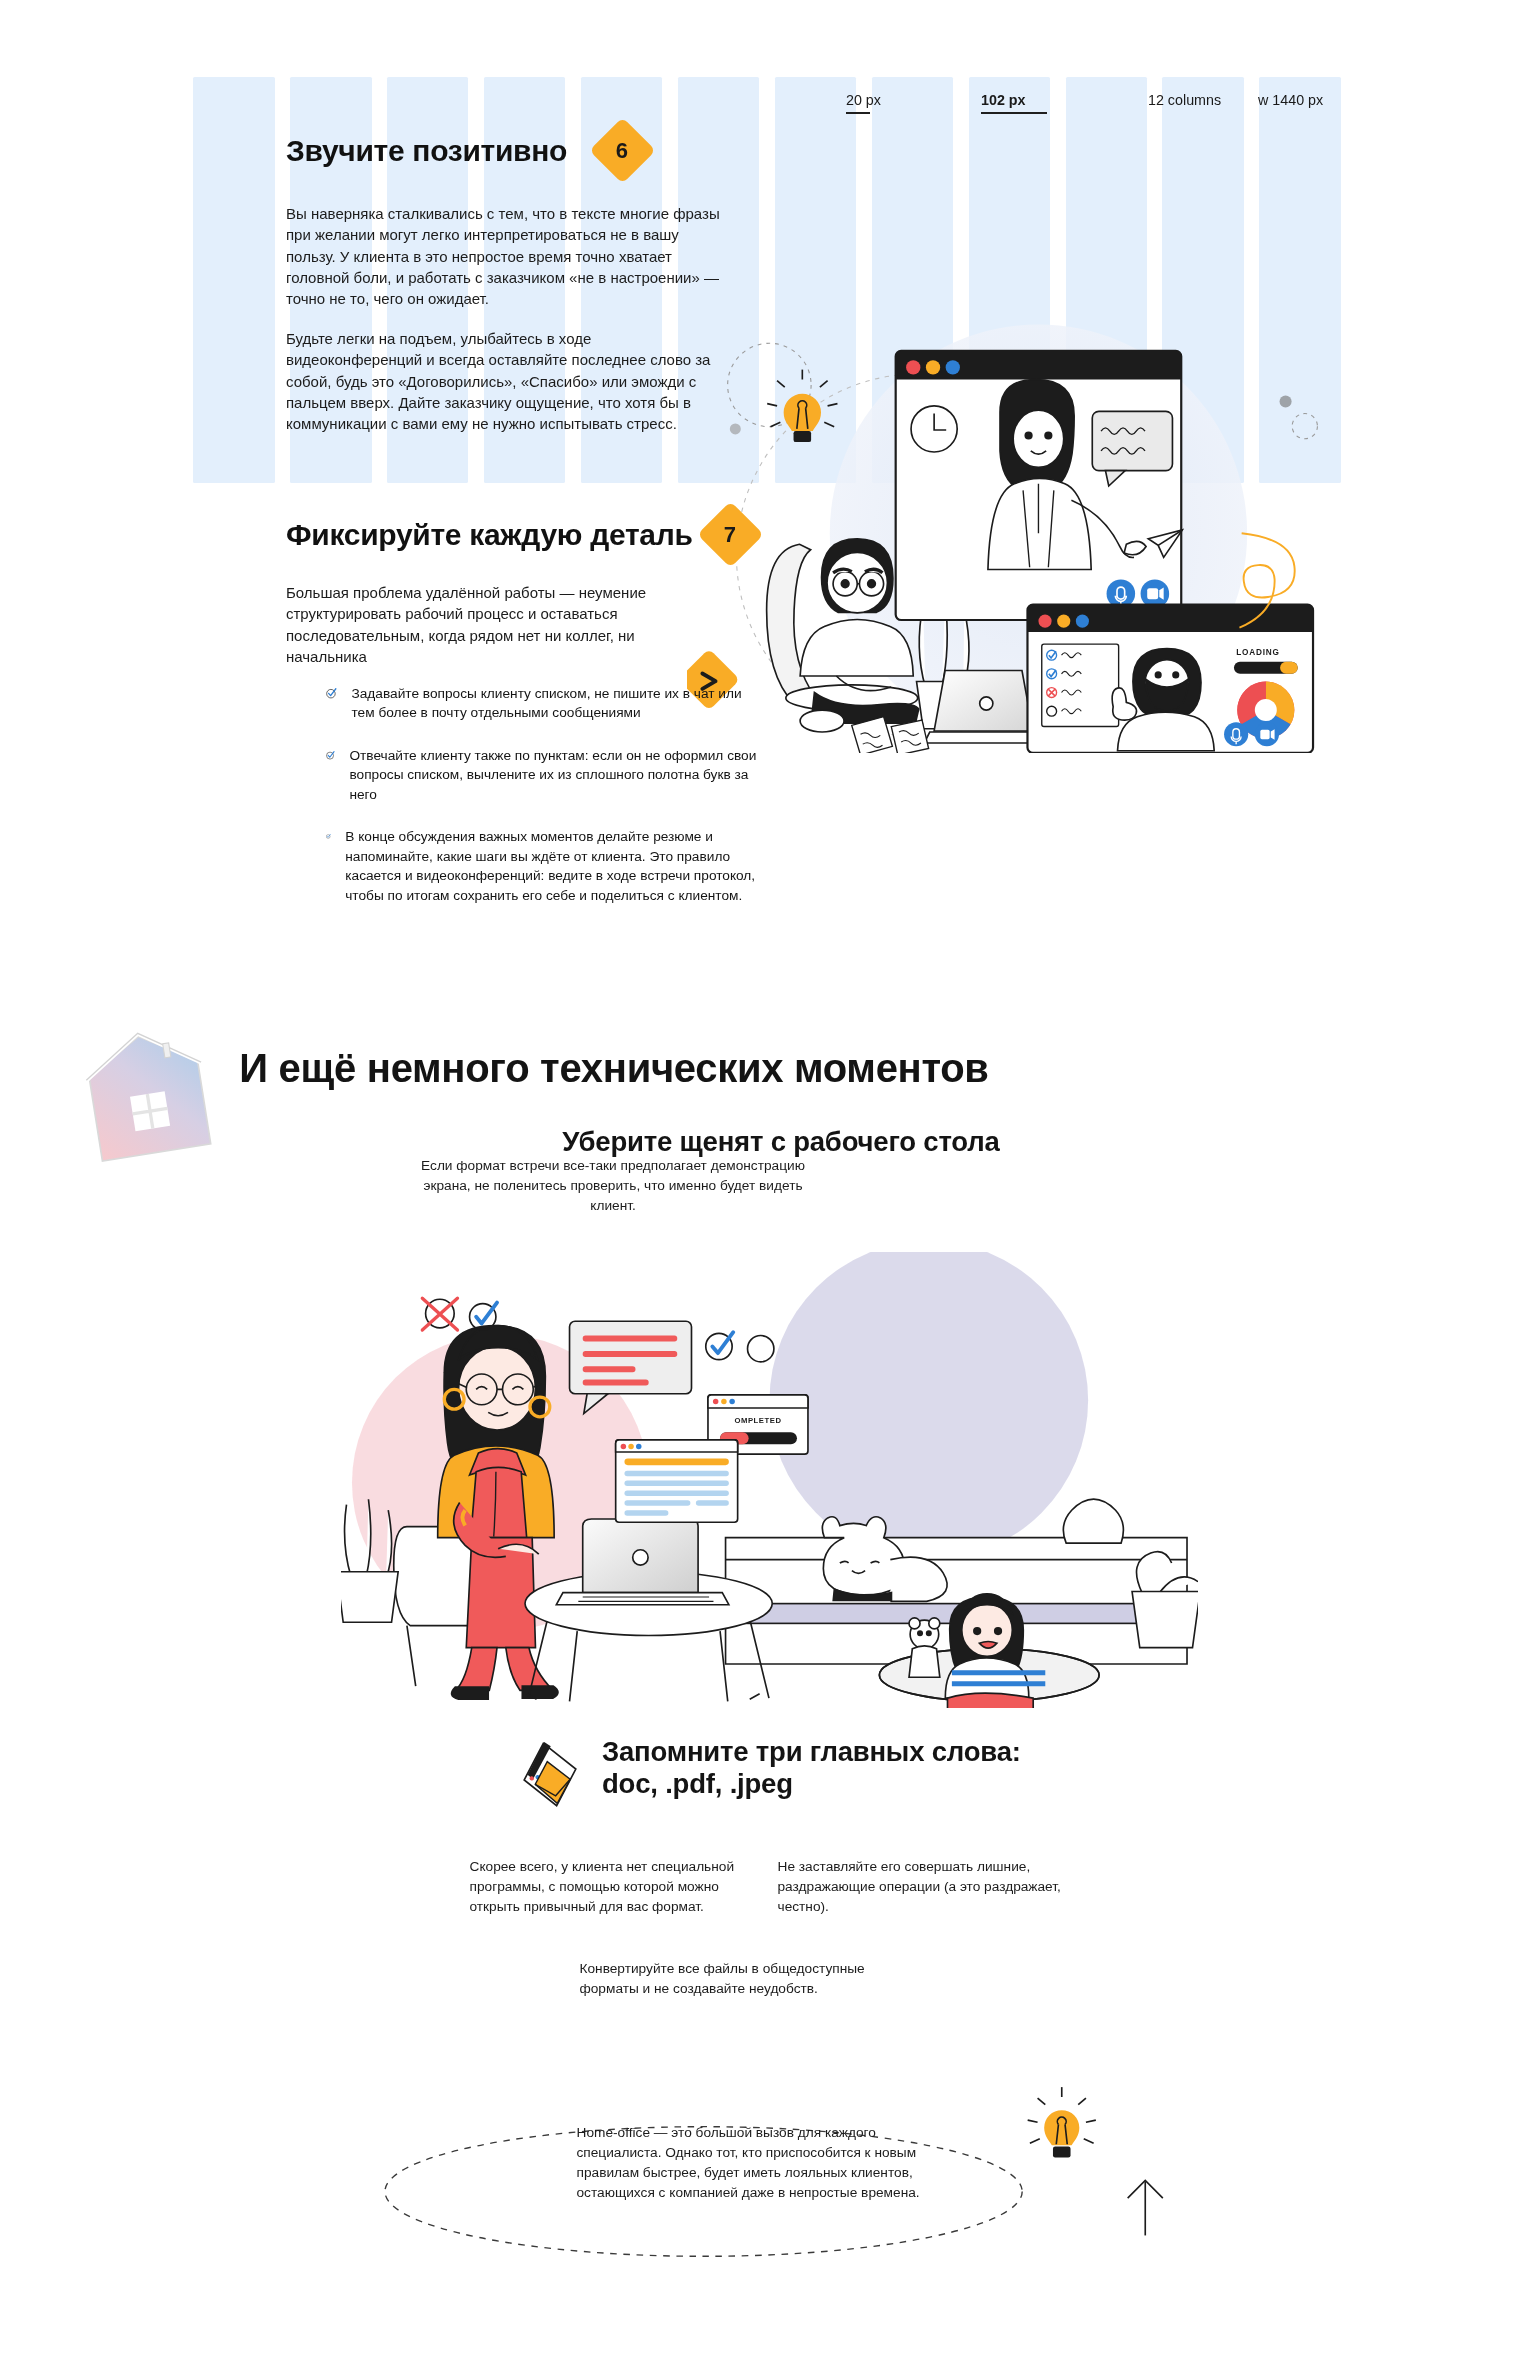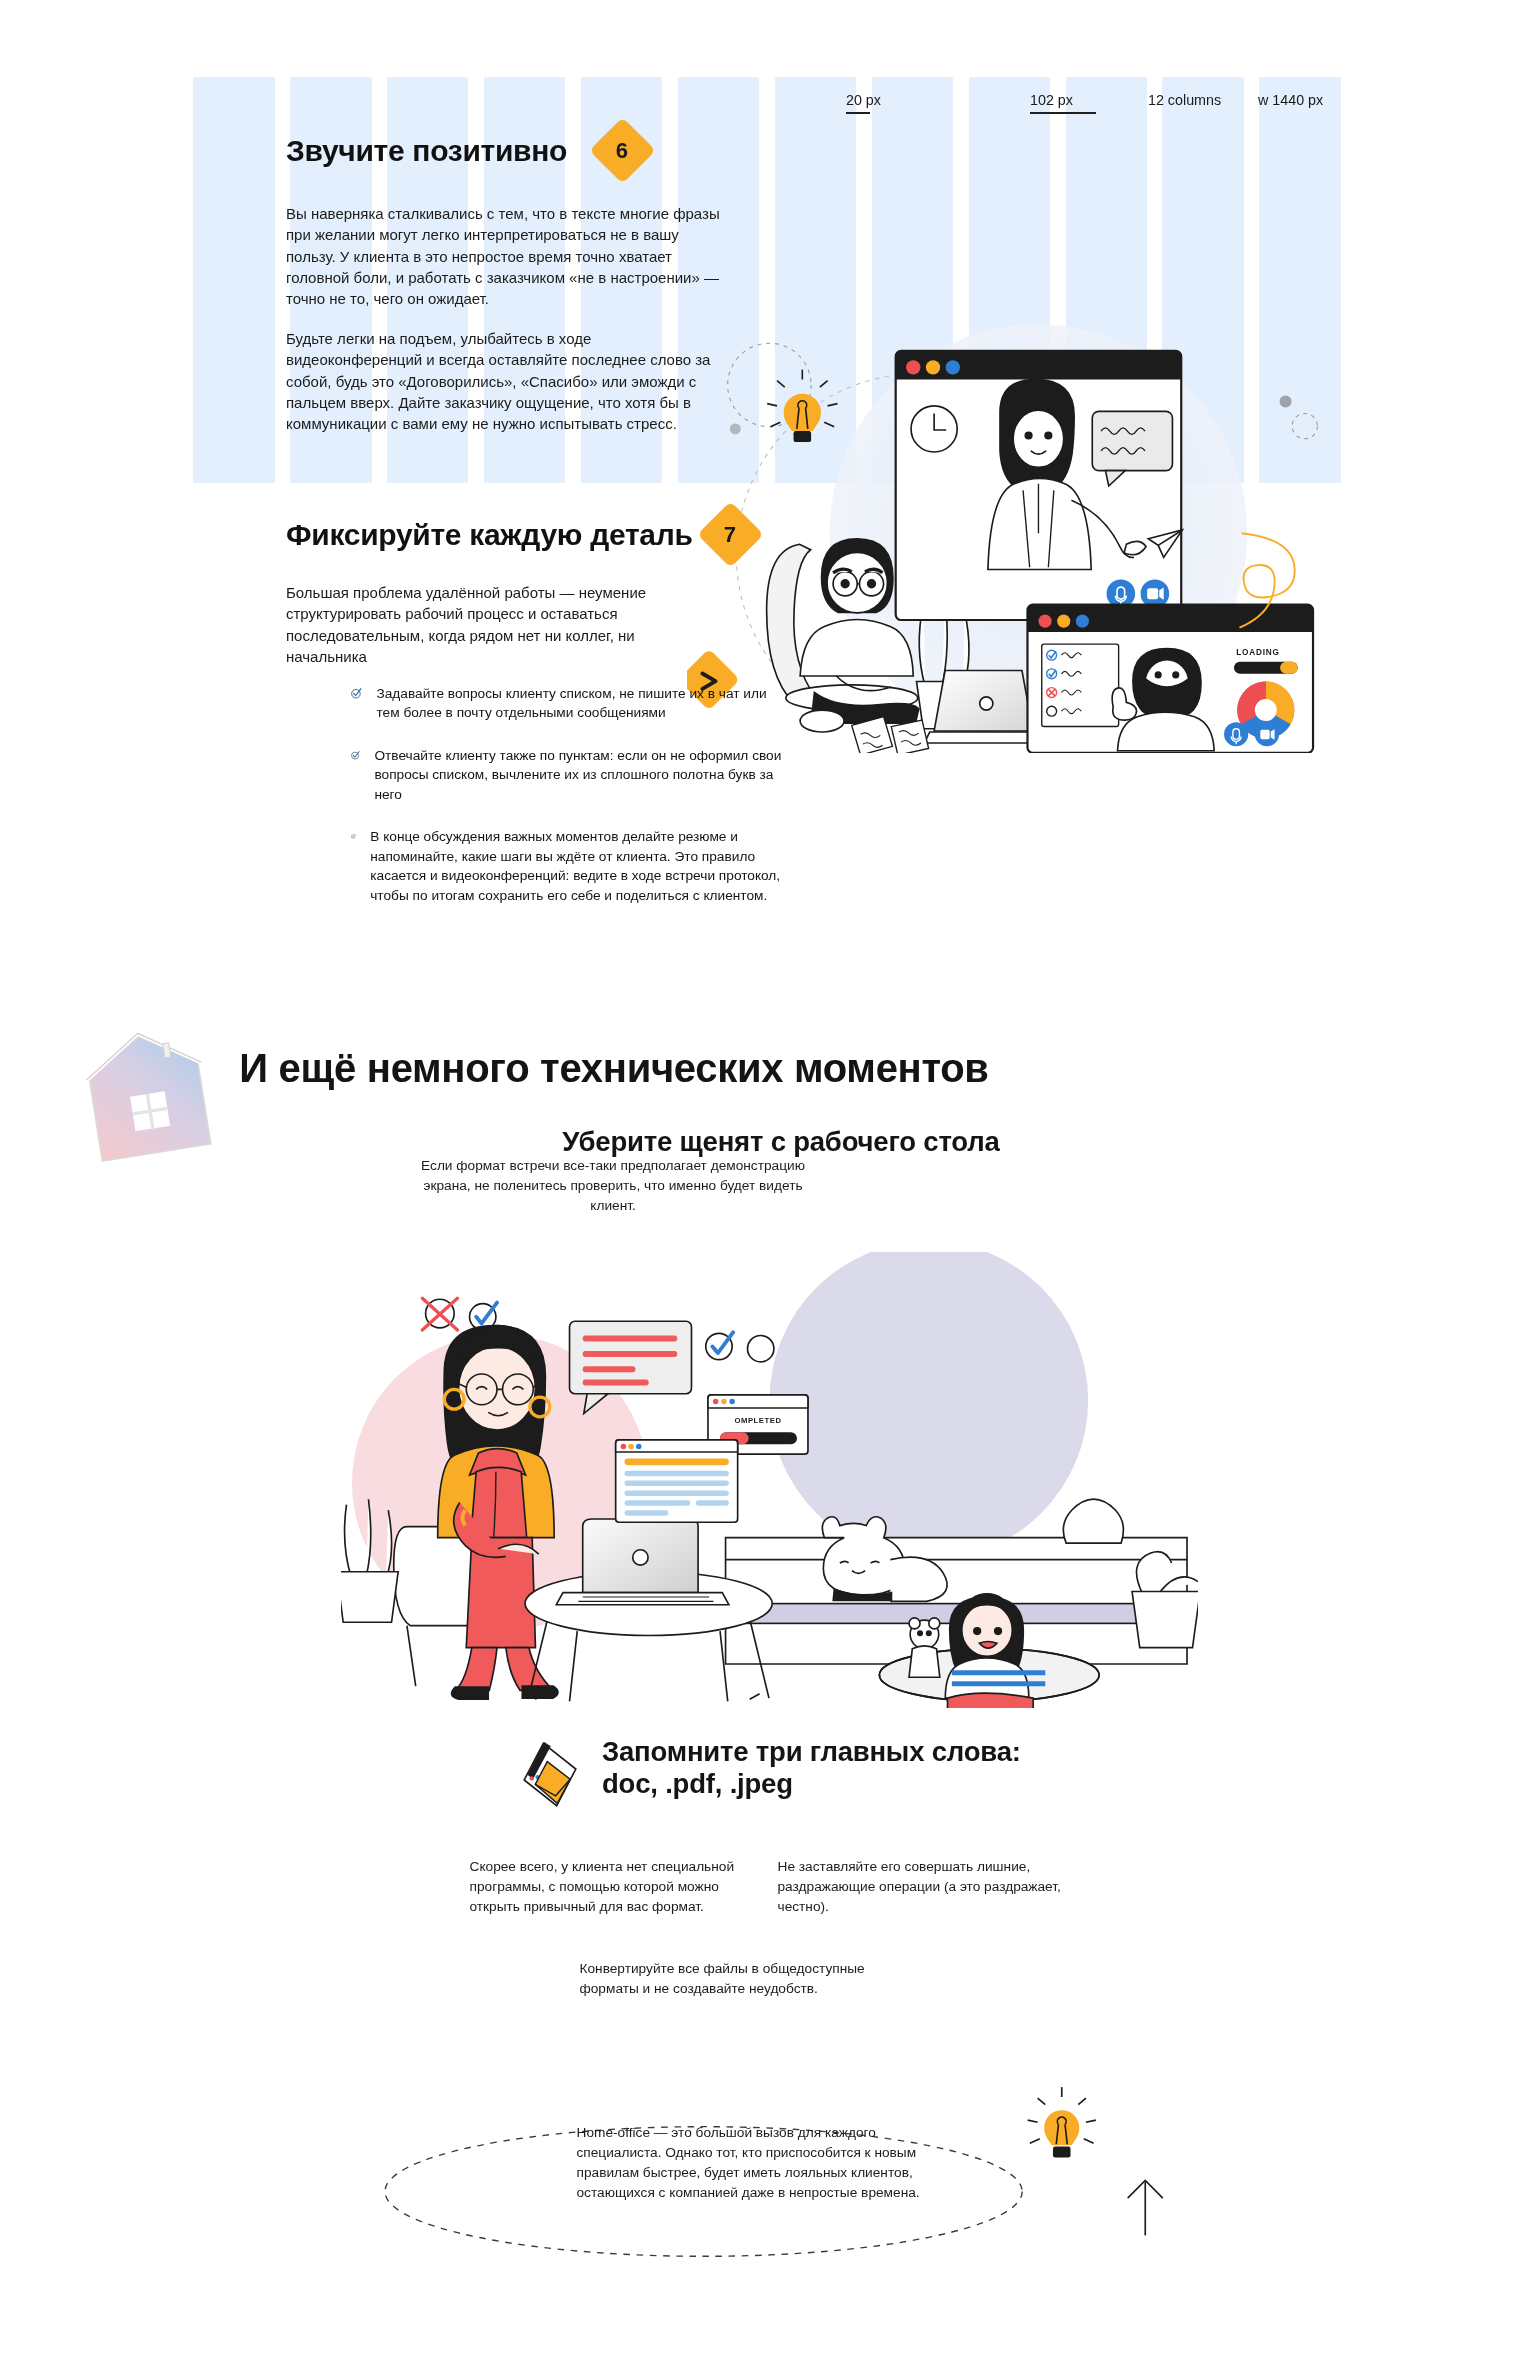--- a/index.html
+++ b/index.html
@@ -43,21 +43,21 @@
   
   .abs { position: absolute; }
 
   #sec-positive-title { left: 286px; top: 127px; z-index: 4; display: flex; align-items: center; gap: 32px; }
   #sec-positive-body  { left: 286px; top: 203px; width: 439px; z-index: 4; }
   #sec-positive-body p + p { margin-top: 18.7px; }
 
   #sec-detail-title { left: 286px; top: 511px; z-index: 4; display: flex; align-items: center; gap: 14.3px; }
   #sec-detail-body  { left: 286px; top: 582px; width: 428px; z-index: 4; }
 
-  #checklist { position: absolute; left: 351px; top: 684px; width: 434px; z-index: 4; }
+  #checklist { position: absolute; left: 326px; top: 684px; width: 434px; z-index: 4; }
   .check-item { display: flex; gap: 14.3px; margin-bottom: 23px; }
   .check-item .txt { font-size: 13.7px; line-height: 1.42; }
 
   
   .diamond {
     width: 47px; height: 47px; background: #f9ac26;
     transform: rotate(45deg); border-radius: 6.6px;
     display: flex; align-items: center; justify-content: center;
     flex: 0 0 auto;
   }
@@ -101,21 +101,21 @@
   <div class="col"></div>
   <div class="col"></div>
   <div class="col"></div>
   <div class="col"></div>
 </div>
 
 <div class="grid-label" style="left:846px; top:92px;">
   <span>20 px</span>
   <span class="rule" style="width:24px;"></span>
 </div>
-<div class="grid-label" style="left:1030px; top:92px;">
+<div class="grid-label" style="left:981px; top:92px;font-weight:bold;">
   <span>102 px</span>
   <span class="rule" style="width:66px;"></span>
 </div>
 <div class="grid-label" style="left:1148px; top:92px;">12 columns</div>
 <div class="grid-label" style="left:1258px; top:92px;">w 1440 px</div>
 
 <div class="abs" id="sec-positive-title">
   <div class="h2">Звучите позитивно</div>
   <div class="diamond">
     <span>6</span>

